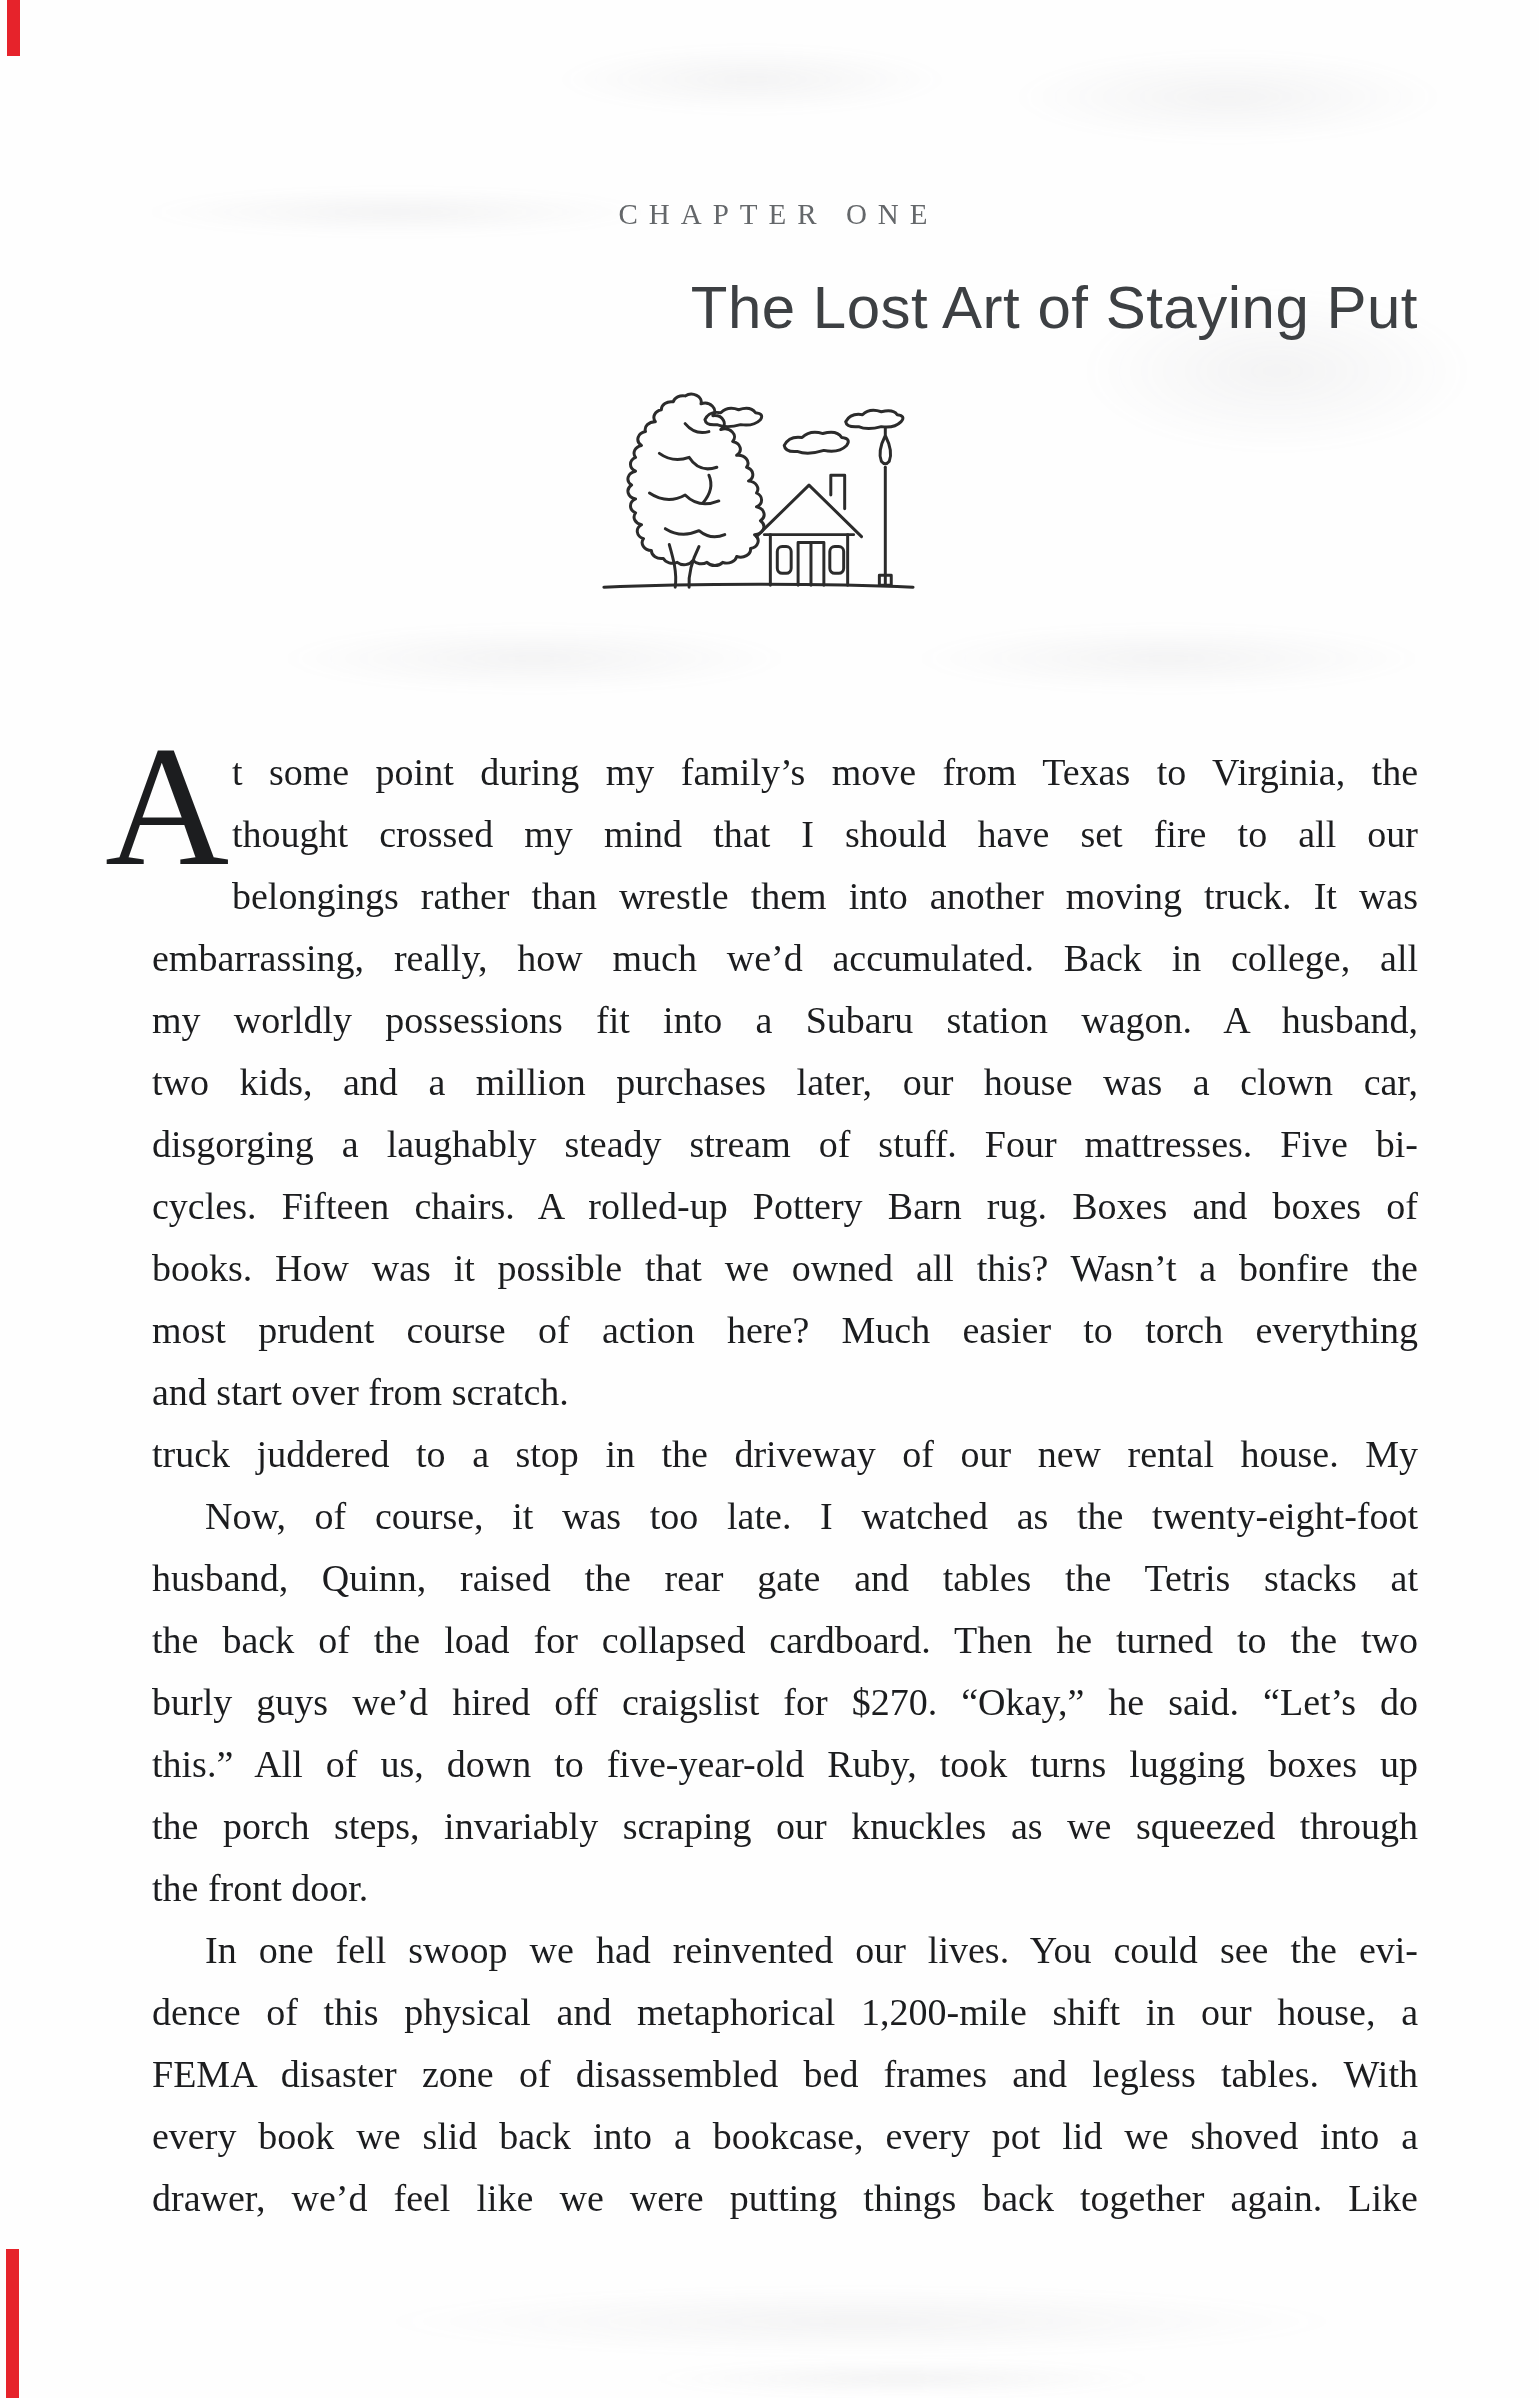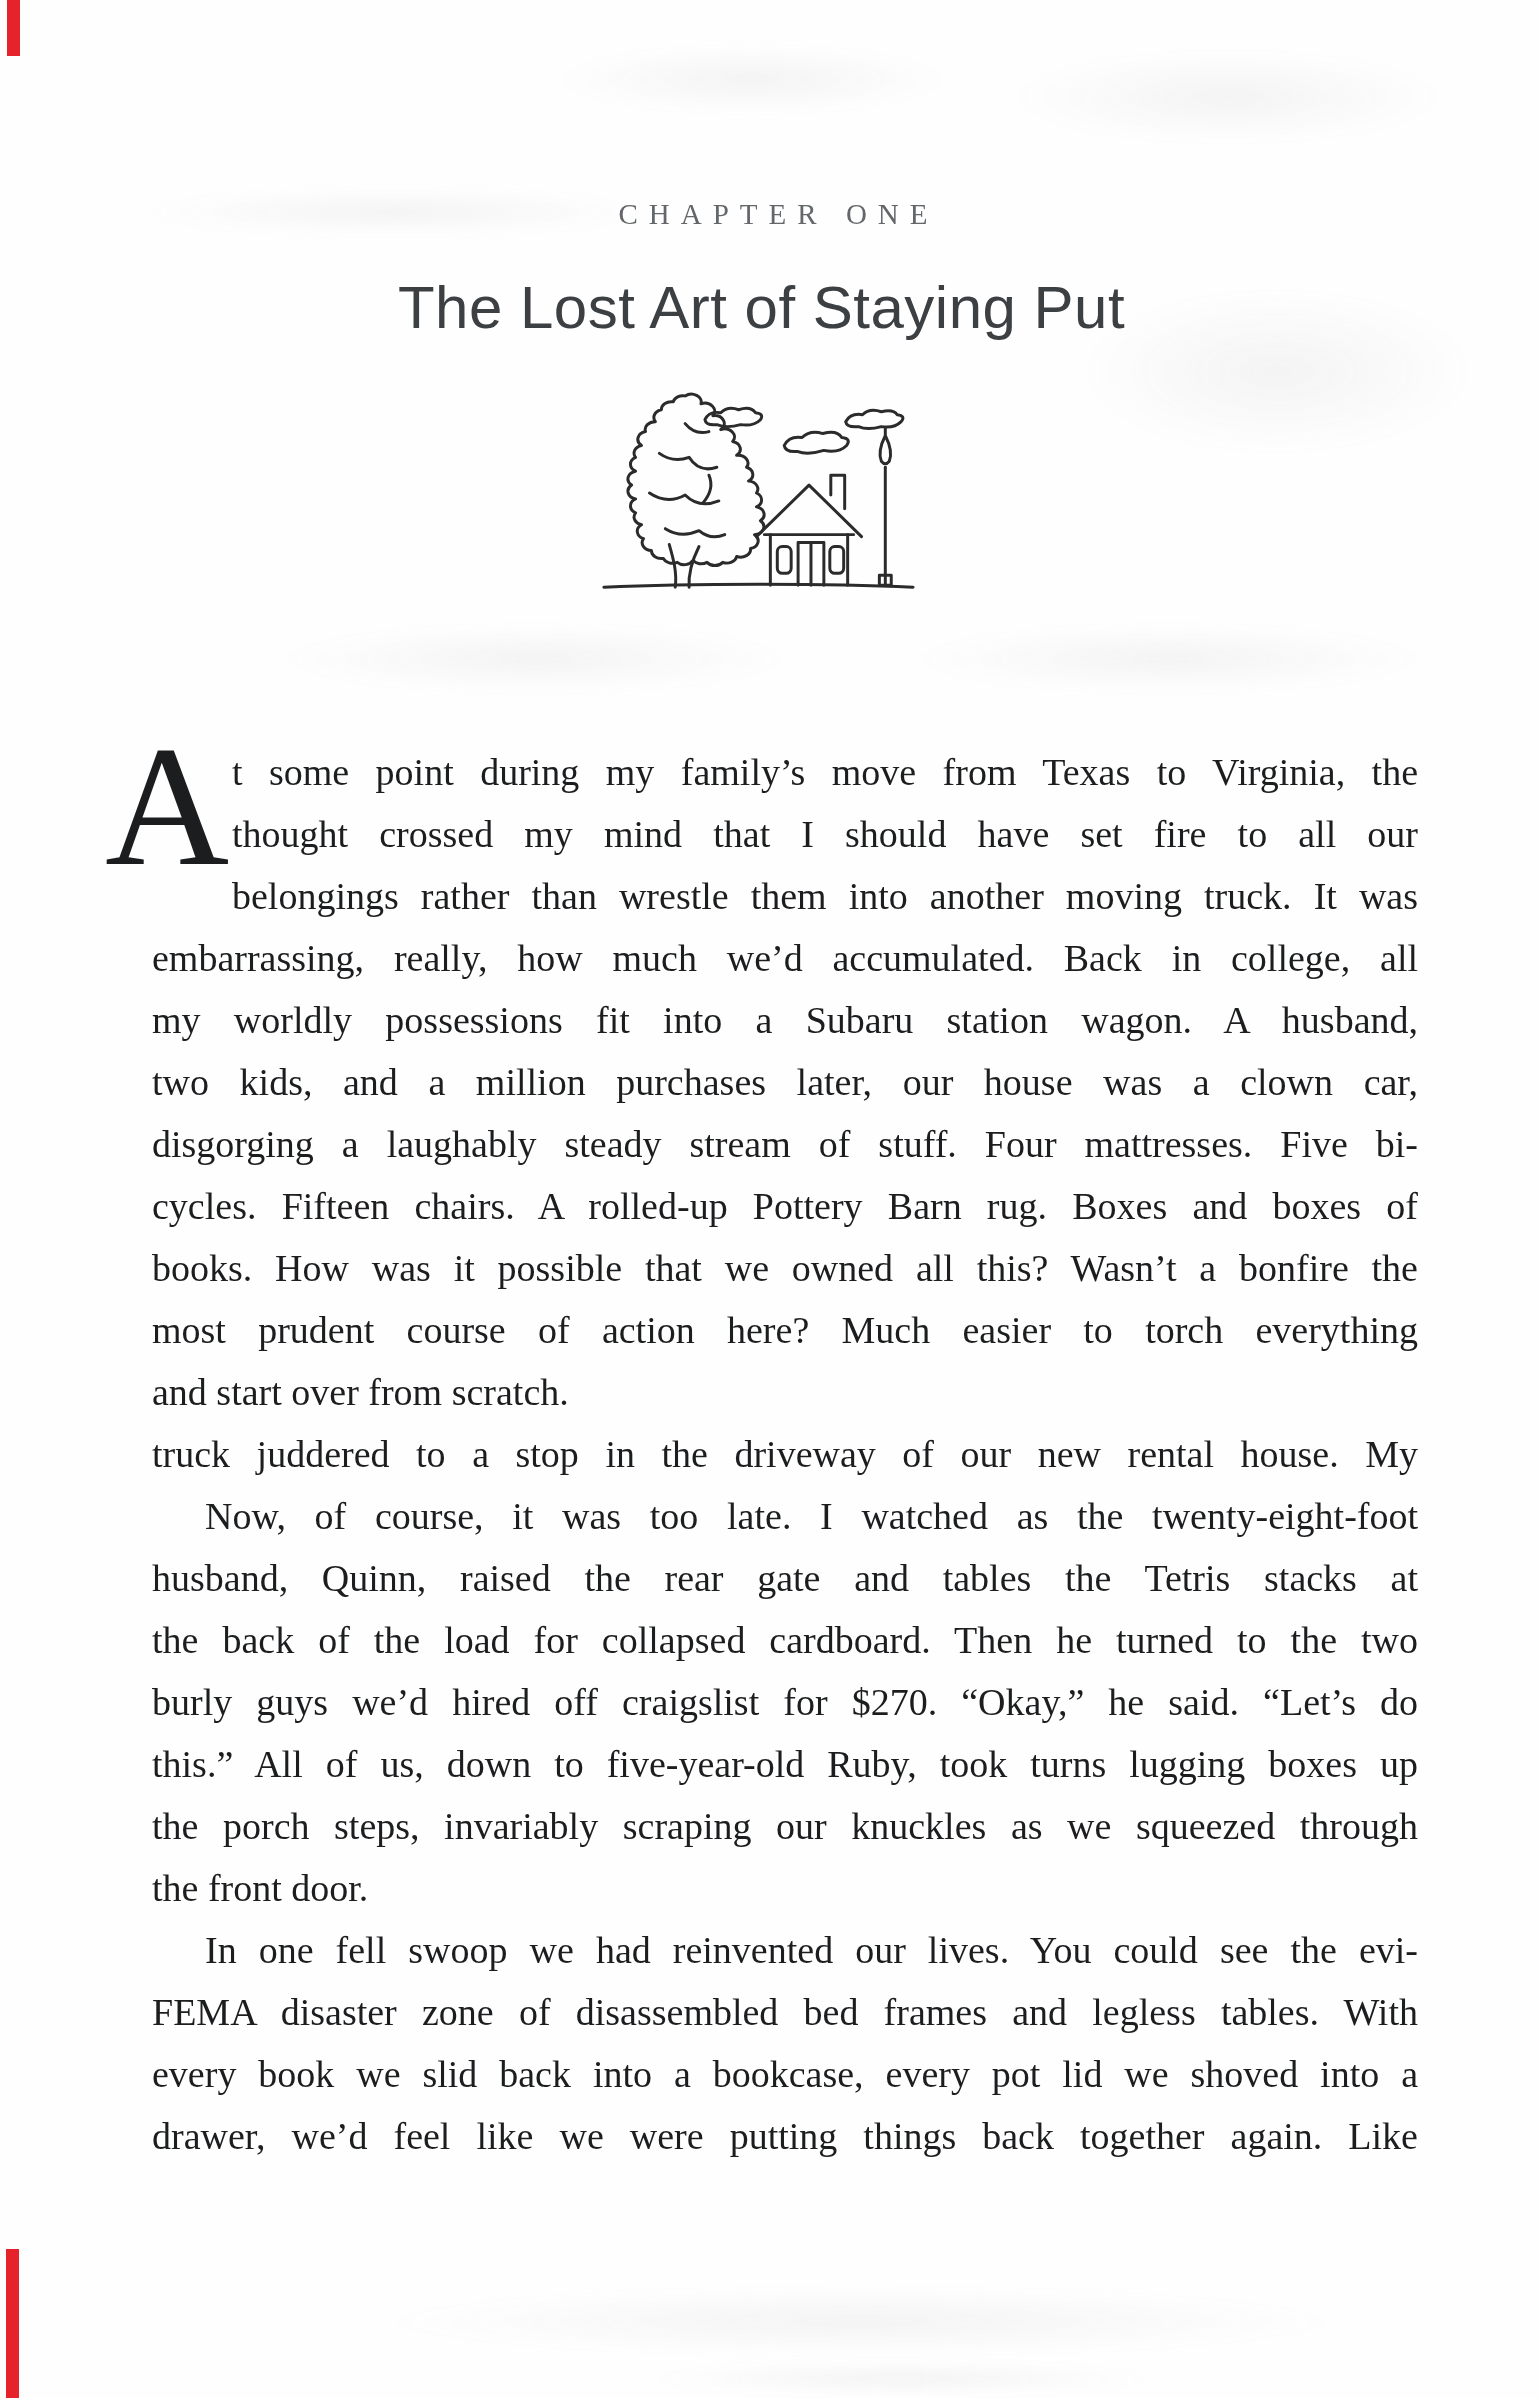--- a/index.html
+++ b/index.html
@@ -35,21 +35,21 @@
     text-align: center;
     font-family: "Liberation Serif", serif;
     font-size: 29px;
     letter-spacing: 11px;
     color: #64676a;
   }
 
   .chapter-title {
     position: absolute;
     left: 105px; width: 1313px; top: 273px;
-    text-align: center;
+    text-align: right;
     font-family: "Liberation Sans", sans-serif;
     font-weight: 400;
     font-size: 60px;
     letter-spacing: 0.5px;
     color: #3d4043;
   }
 
   .illustration {
     position: absolute;
     left: 590px; top: 384px;
@@ -181,20 +181,21 @@
       <div class="line">the back of the load for collapsed cardboard. Then he turned to the two</div>
       <div class="line">burly guys we’d hired off craigslist for $270. “Okay,” he said. “Let’s do</div>
       <div class="line">this.” All of us, down to five-year-old Ruby, took turns lugging boxes up</div>
       <div class="line">the porch steps, invariably scraping our knuckles as we squeezed through</div>
       <div class="line align-left">the front door.</div>
     </div>
 
 
     <div class="para">
       <div class="line first-indent">In one fell swoop we had reinvented our lives. You could see the evi-</div>
+      <div class="line">dence of this physical and metaphorical 1,200-mile shift in our house, a</div>
       <div class="line">FEMA disaster zone of disassembled bed frames and legless tables. With</div>
       <div class="line">every book we slid back into a bookcase, every pot lid we shoved into a</div>
       <div class="line">drawer, we’d feel like we were putting things back together again. Like</div>
     </div>
 
   </div>
 </div>
 
 
 </body></html>

